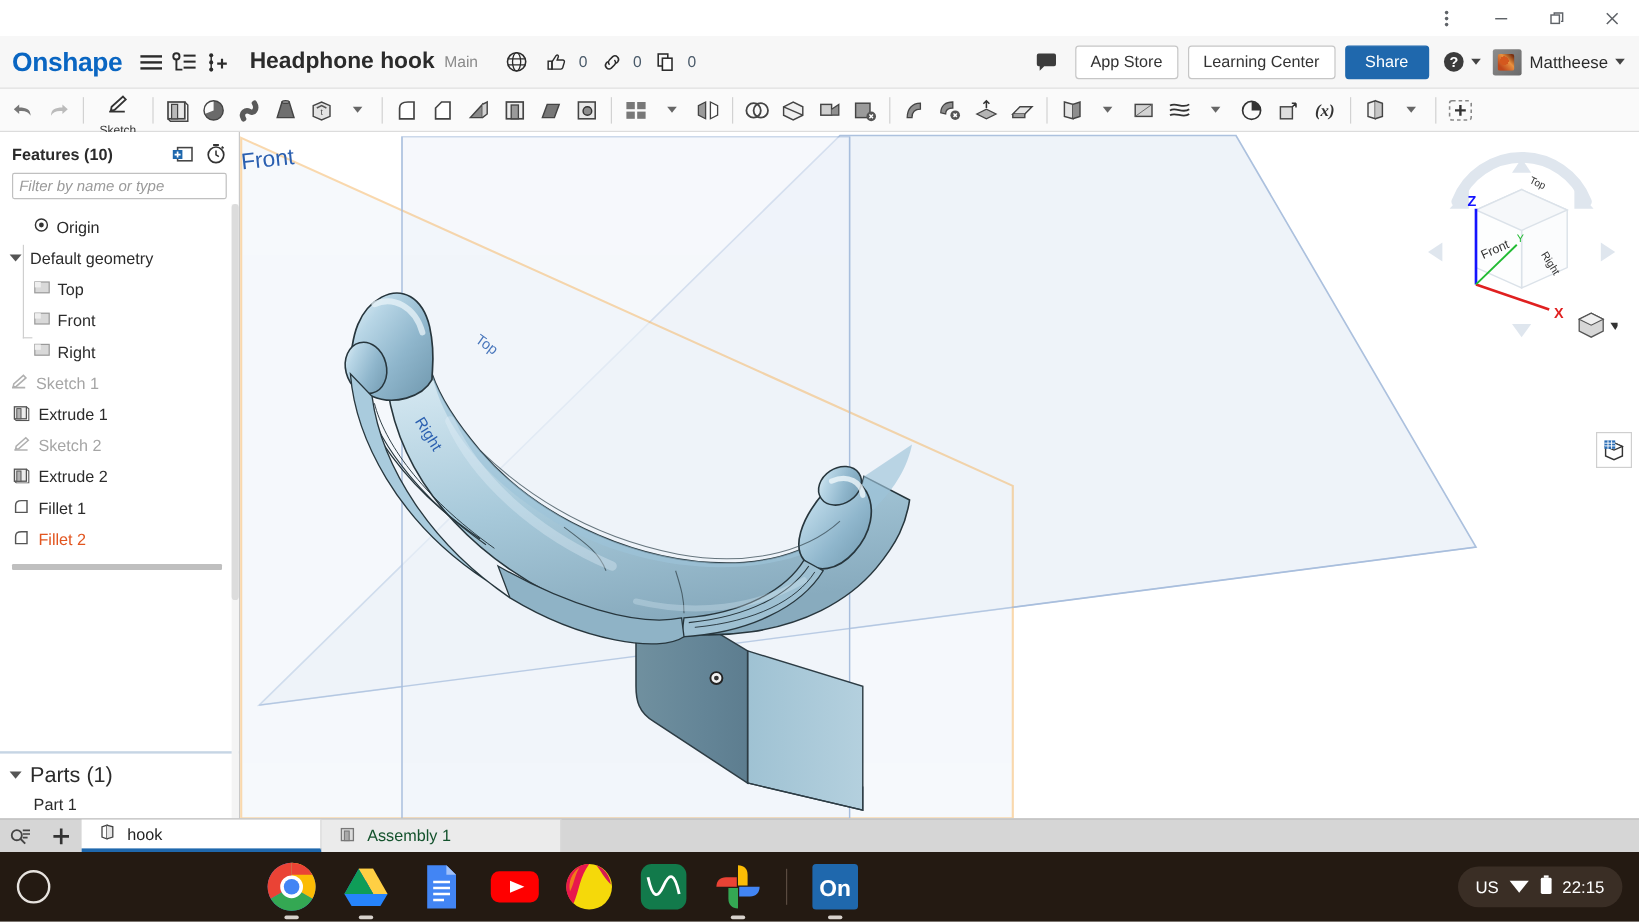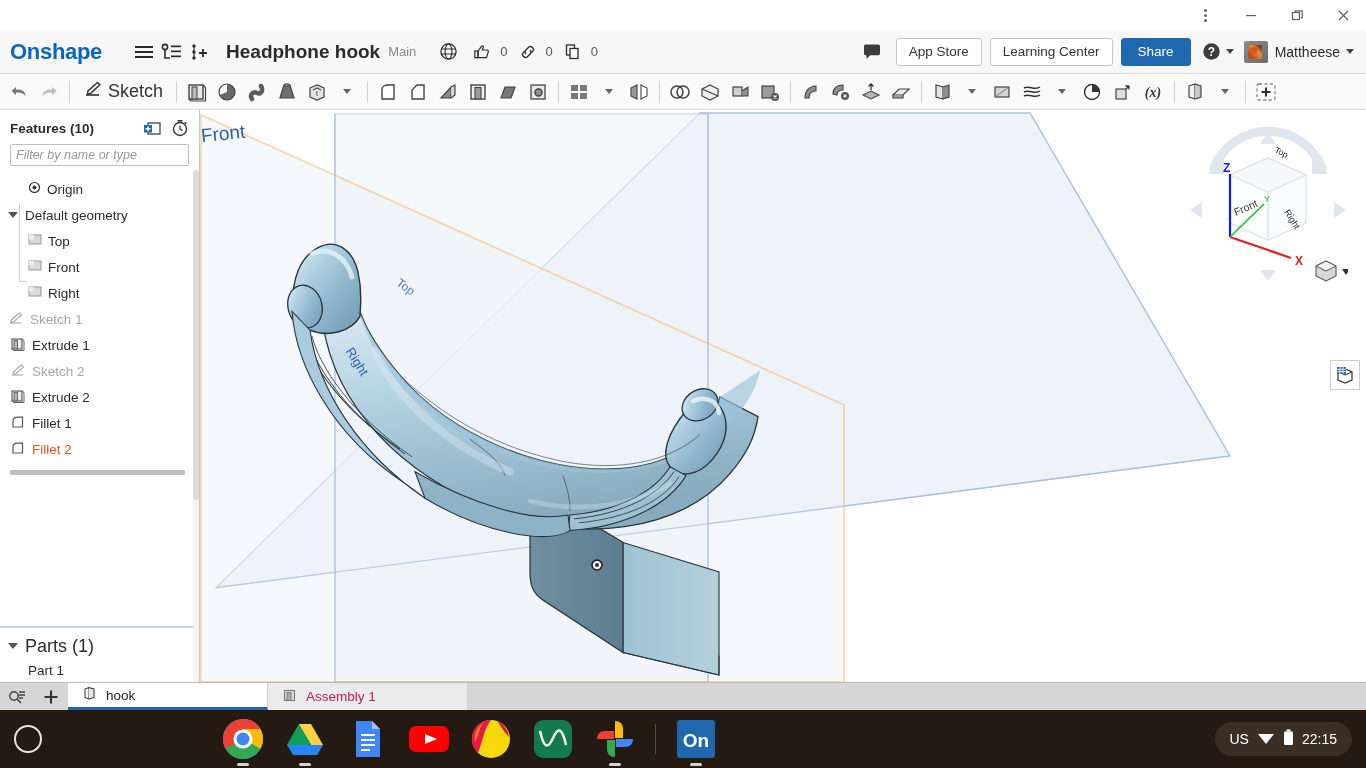--- a/index.html
+++ b/index.html
@@ -30,21 +30,21 @@
   #onshape-header {
     height: 44px; width: 100%;
     background: #f7f7f7;
     border-bottom: 1px solid #dcdcdc;
     display: flex; align-items: center;
     padding: 0 8px 0 10px;
     gap: 0px;
   }
   #logo {
     font-size: 22px; font-weight: bold; color: #0a66c2;
-    letter-spacing: -0.3px; margin-right: 28px;
+    letter-spacing: -0.3px; margin-right: 10px;
   }
   .hdr-icon {
     width: 28px; height: 30px;
     display: flex; align-items: center; justify-content: center;
     color: #3c3c3c; cursor: default;
   }
   #doc-title {
     font-size: 19px; font-weight: bold; color: #2b2b2b;
     margin-left: 12px; white-space: nowrap;
   }
@@ -88,22 +88,23 @@
   }
   .tb {
     min-width: 30px; height: 30px; padding: 0 3px;
     display: flex; align-items: center; justify-content: center;
     color: #555; cursor: default; border-radius: 3px;
   }
   .tb svg { display:block; }
   .tb-sep { width:1px; height:22px; background:#d2d2d2; margin:0 5px; }
   #sketch-btn {
     display:flex; align-items:center; gap:5px;
-    height: 28px; padding: 0 8px; font-size: 18px; color:#333; border-radius:3px;
+    height: 28px; padding: 0 8px; font-size: 10px; color:#333; border-radius:3px;
     cursor: default;
+    flex-direction: column;
   }
   .mini-caret { width:0;height:0;border-left:4px solid transparent;border-right:4px solid transparent;border-top:5px solid #666; }
 
   
   #body-area {
     position: absolute; top: 110px; left: 0; right: 0; bottom: 86px;
     display: flex;
   }
 
   
@@ -183,21 +184,21 @@
 
   
   #tabbar {
     position: absolute; left: 0; right: 0; bottom: 58px; height: 28px;
     background: #d6d6d6; display: flex; align-items: stretch;
     border-top: 1px solid #bbb;
   }
   .tabbar-icon { width: 34px; display:flex;align-items:center;justify-content:center; cursor:default; }
   .doc-tab {
     min-width: 200px; padding: 0 14px; display:flex; align-items:center; gap:8px;
-    font-size: 13.5px; color: #be185d; background: #ebebeb; cursor: default;
+    font-size: 13.5px; color: #14532d; background: #ebebeb; cursor: default;
     border-right: 1px solid #cfcfcf;
   }
   .doc-tab.active { background:#fff; color:#222; border-bottom: 3px solid #1f68ad; }
 
   
   #shelf {
     position: absolute; left:0; right:0; bottom:0; height: 58px;
     background: #241a12;
     display:flex; align-items:center;
   }

